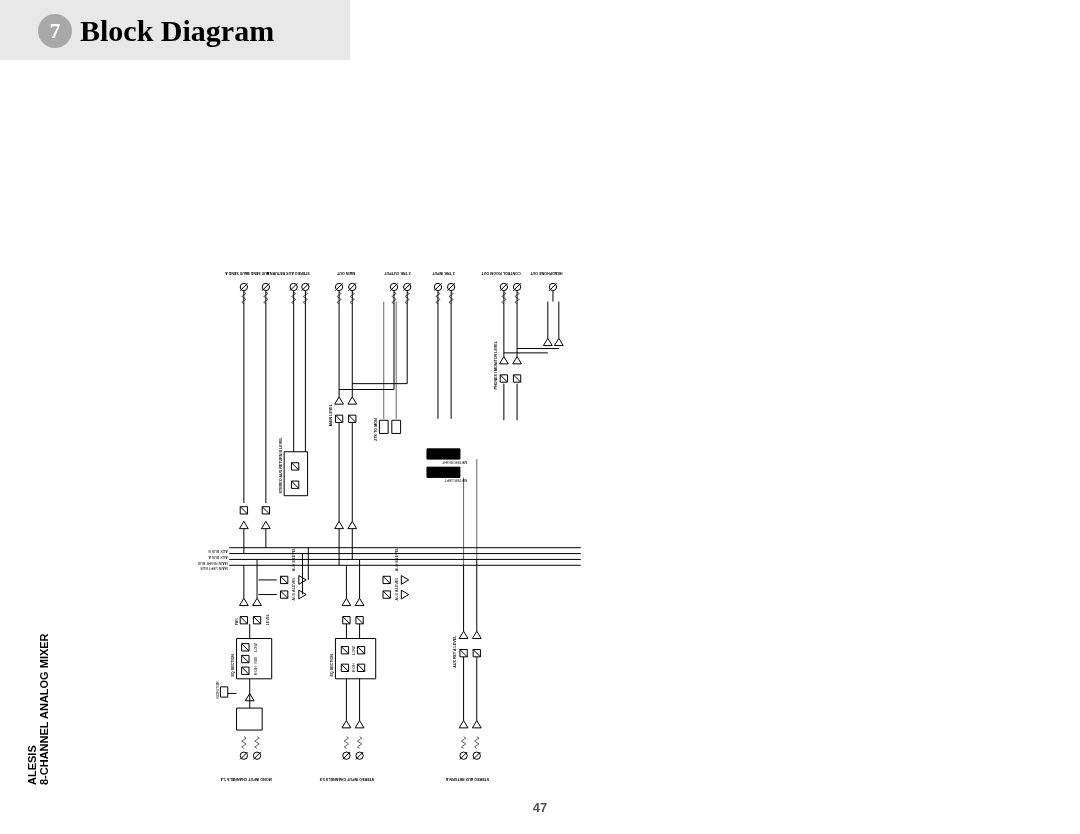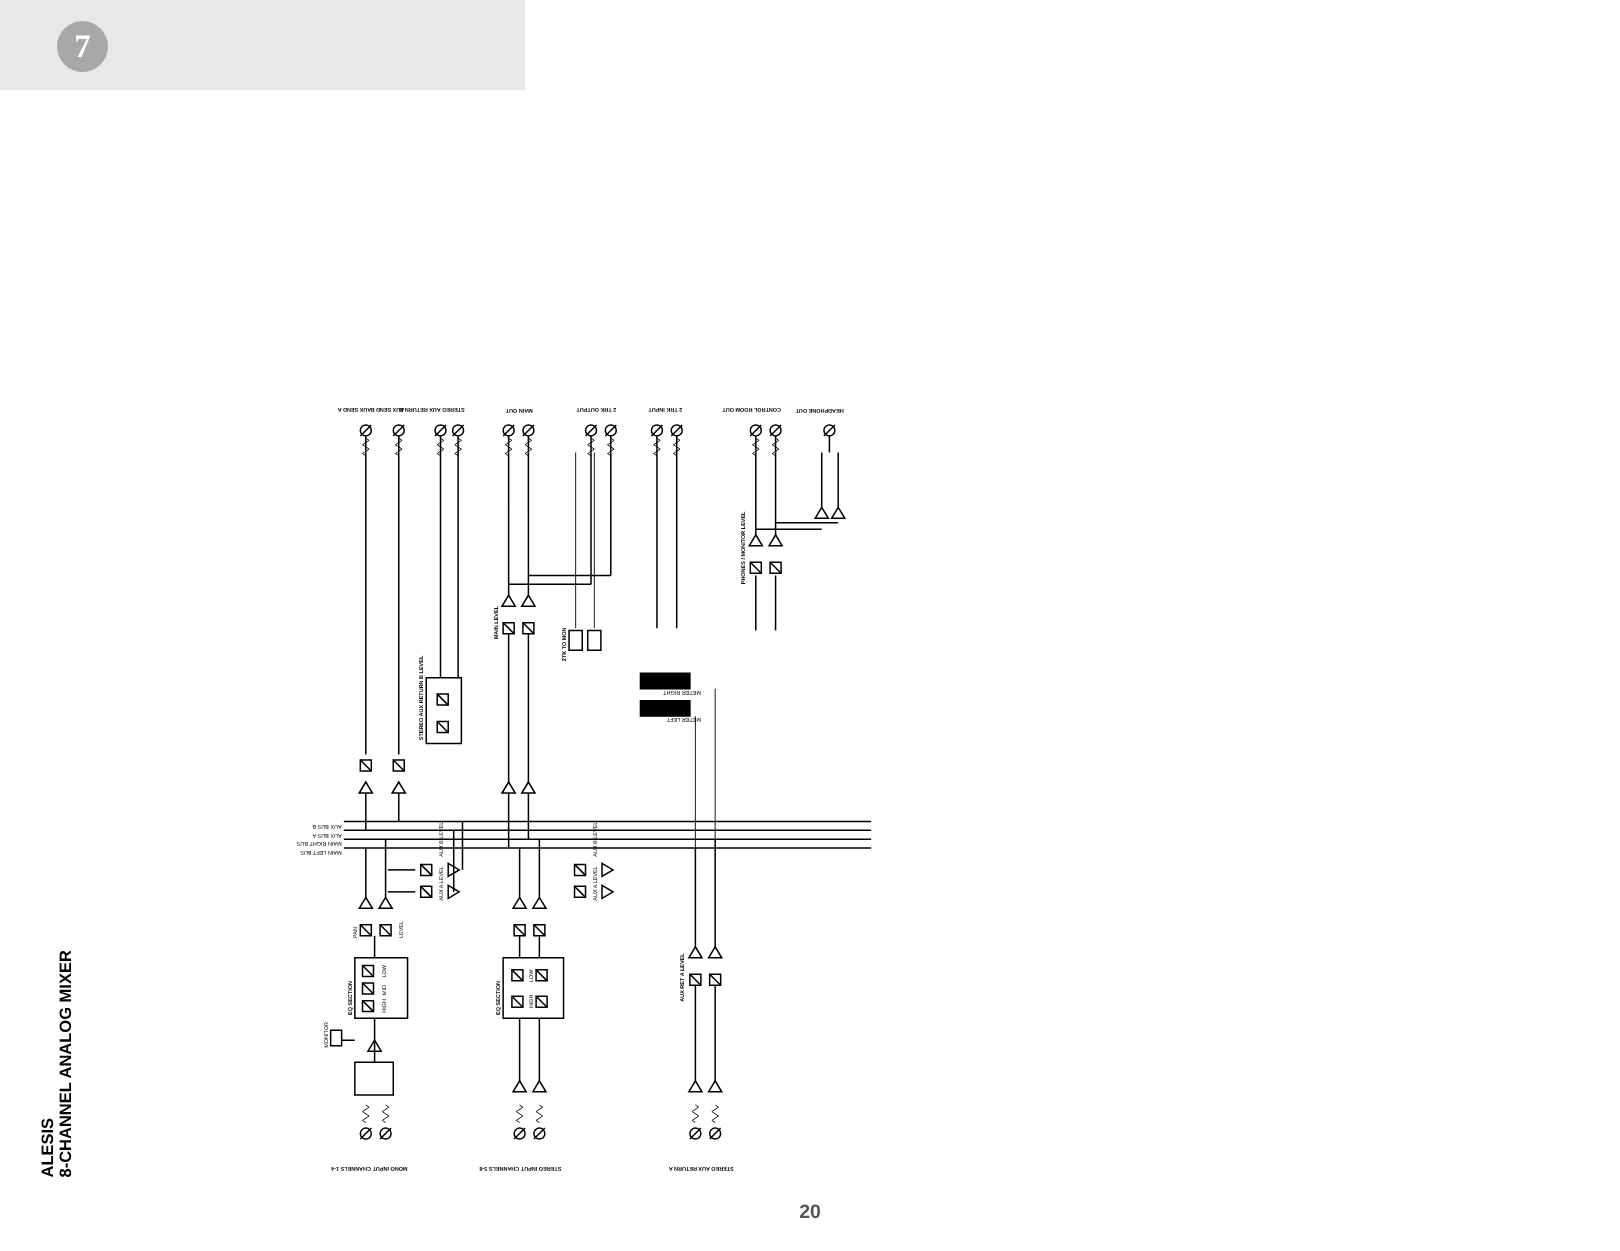--- a/index.html
+++ b/index.html
@@ -16,20 +16,21 @@
 svg .fill{fill:#000}
 svg .thin{stroke-width:.6}
 </style>
 </head>
 <body>
 
 <div class="page">
 
   <div class="header-band"></div>
   <div class="chapter-num">7</div>
+  <div class="chapter-title">Block Diagram</div>
 
   <div class="diagram-area">
     <div class="dtitle">
       <span>ALESIS</span><br>
       <span>8-CHANNEL ANALOG MIXER</span>
     </div>
 
     
     <svg viewBox="0 0 710 520" width="520" height="710" style="transform:rotate(-90deg) translate(-710px,0);transform-origin:0 0">
 
@@ -304,14 +305,14 @@
         <line x1="500" y1="305" x2="675" y2="305"></line>
           <line x1="500" y1="323" x2="675" y2="323"></line>
         <line x1="660" y1="395" x2="675" y2="395"></line>
           <line x1="660" y1="413" x2="675" y2="413"></line>
         <line x1="660" y1="462" x2="675" y2="462"></line>
       </g>
 
     </svg>
   </div>
 
-  <div class="page-num">20</div>
+  <div class="page-num">47</div>
 </div>
 
 </body></html>

